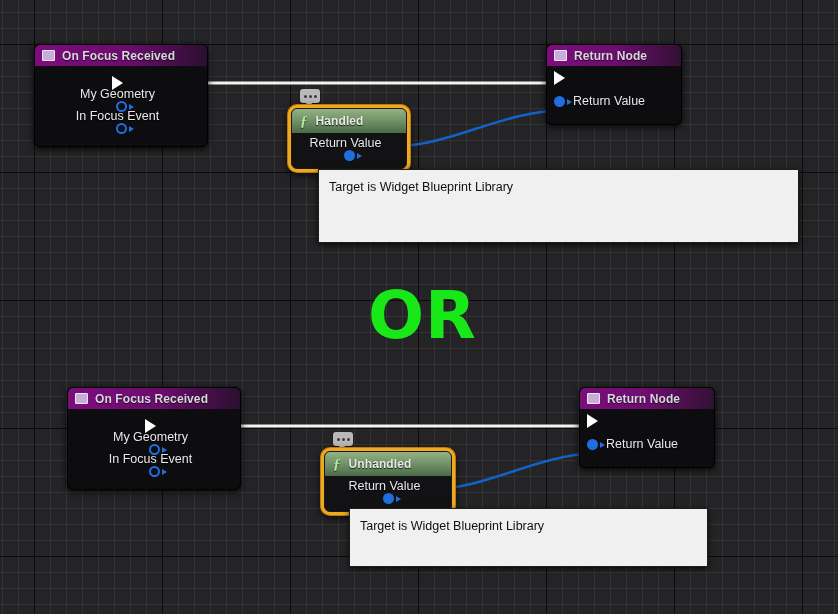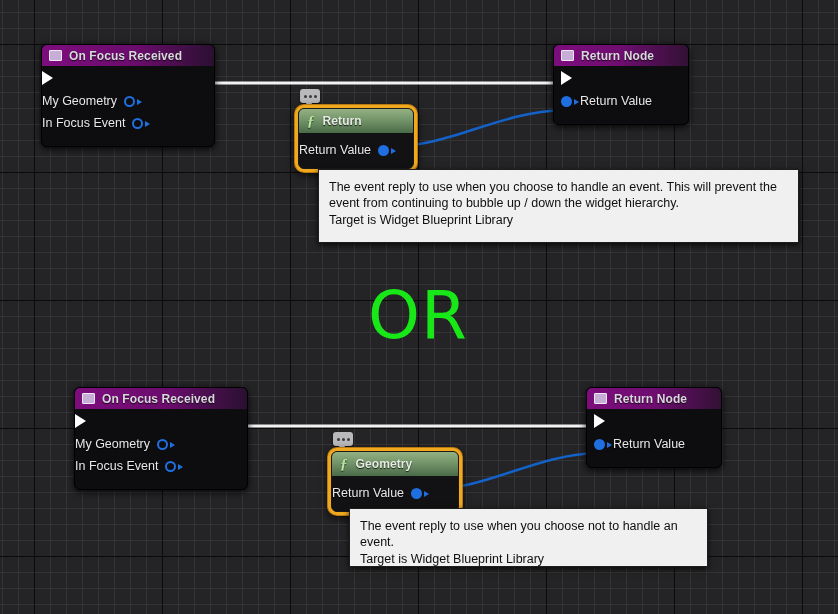--- a/index.html
+++ b/index.html
@@ -50,21 +50,20 @@
     pointer-events: none;
   }
 
   
   .node {
     position: absolute;
     border-radius: 6px;
     background: #0d0d10;
     box-shadow: 0 2px 7px rgba(0,0,0,0.85);
     overflow: visible;
-    margin-left: 7px;
   }
   .node-inner {
     border-radius: 6px;
     overflow: hidden;
     background: #0d0d10;
     border: 1px solid #000;
   }
   .node-header {
     display: flex;
     align-items: center;
@@ -130,21 +129,21 @@
 
   
   .pin-row {
     display: flex;
     align-items: center;
     height: 22px;
     font-size: 12.5px;
     color: #e8e8ea;
     white-space: nowrap;
   }
-  .pin-row.out { justify-content: flex-start; padding-right: 7px; }
+  .pin-row.out { justify-content: flex-end; padding-right: 7px; flex-direction: column; }
   .pin-row.in  { justify-content: flex-start; padding-left: 7px; }
   .pin-label { text-shadow: 0 1px 1px rgba(0,0,0,.9); }
 
   
   .exec-pin {
     width: 12px; height: 14px;
     flex: 0 0 auto;
     position: relative;
   }
   .exec-pin::before {
@@ -224,21 +223,21 @@
     box-shadow: 0 2px 6px rgba(0,0,0,.75);
   }
   .tooltip p { margin: 0; }
   .tooltip p.gap { }
 
   
   #or-label {
     position: absolute;
     color: #18e818;
     font-size: 66px;
-    font-weight: normal;
+    font-weight: bold;
     letter-spacing: 1px;
     line-height: 1;
     font-family: "DejaVu Sans", sans-serif;
   }
 </style>
 </head>
 <body>
 
 <div id="graph">
 
@@ -280,21 +279,21 @@
         <i></i>
         <i></i>
         <i></i>
       </span>
   </div>
 
   <div class="node fn-node" style="left:288px; top:105px; width:116px;">
     <div class="node-inner">
       <div class="node-header">
         <span class="f-glyph">ƒ</span>
-        <span class="node-title">Return</span>
+        <span class="node-title">Handled</span>
       </div>
       <div class="node-body">
         <div class="pin-row out">
           <span class="pin-label">Return Value</span>
           <span class="data-pin filled"></span>
         </div>
       </div>
     </div>
   </div>
 
@@ -310,21 +309,20 @@
         </div>
         <div class="pin-row in">
           <span class="data-pin filled left"></span>
           <span class="pin-label">Return Value</span>
         </div>
       </div>
     </div>
   </div>
 
   <div class="tooltip" style="left:318px; top:169px; width:481px; height:74px;">
-    <p>The event reply to use when you choose to handle an event.  This will prevent the event from continuing to bubble up / down the widget hierarchy.</p>
     <p class="gap">Target is Widget Blueprint Library</p>
   </div>
 
   <div id="or-label" style="left:368px; top:283px;">OR</div>
 
   <div class="node event-node" style="left:67px; top:387px; width:174px;">
     <div class="node-inner">
       <div class="node-header">
         <span class="sq-icon"></span>
         <span class="node-title">On Focus Received</span>
@@ -350,21 +348,21 @@
         <i></i>
         <i></i>
         <i></i>
       </span>
   </div>
 
   <div class="node fn-node" style="left:321px; top:448px; width:128px;">
     <div class="node-inner">
       <div class="node-header">
         <span class="f-glyph">ƒ</span>
-        <span class="node-title">Geometry</span>
+        <span class="node-title">Unhandled</span>
       </div>
       <div class="node-body">
         <div class="pin-row out">
           <span class="pin-label">Return Value</span>
           <span class="data-pin filled"></span>
         </div>
       </div>
     </div>
   </div>
 
@@ -380,17 +378,16 @@
         </div>
         <div class="pin-row in">
           <span class="data-pin filled left"></span>
           <span class="pin-label">Return Value</span>
         </div>
       </div>
     </div>
   </div>
 
   <div class="tooltip" style="left:349px; top:508px; width:359px; height:59px;">
-    <p>The event reply to use when you choose not to handle an event.</p>
     <p class="gap">Target is Widget Blueprint Library</p>
   </div>
 
 </div>
 
 </body></html>

